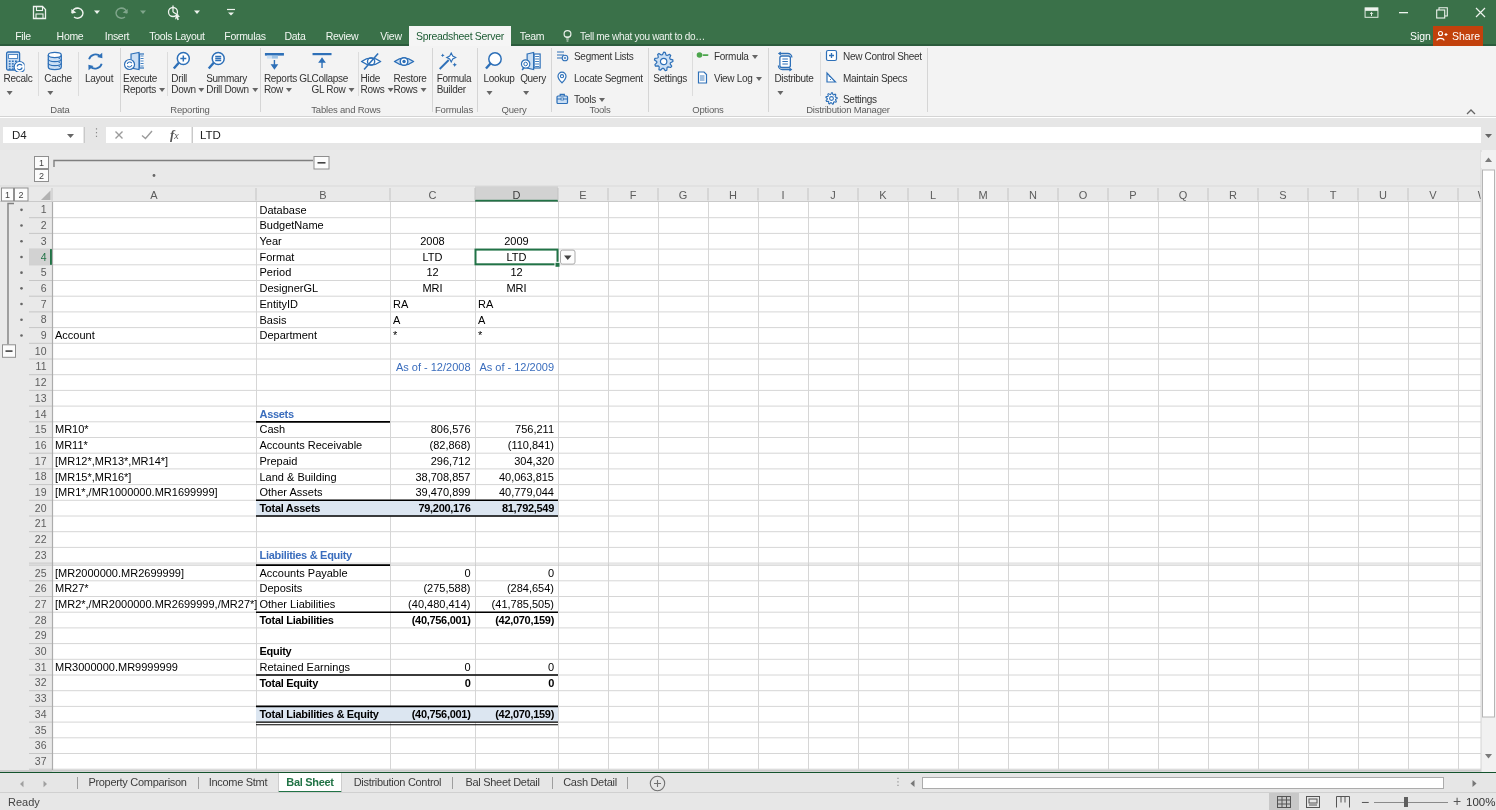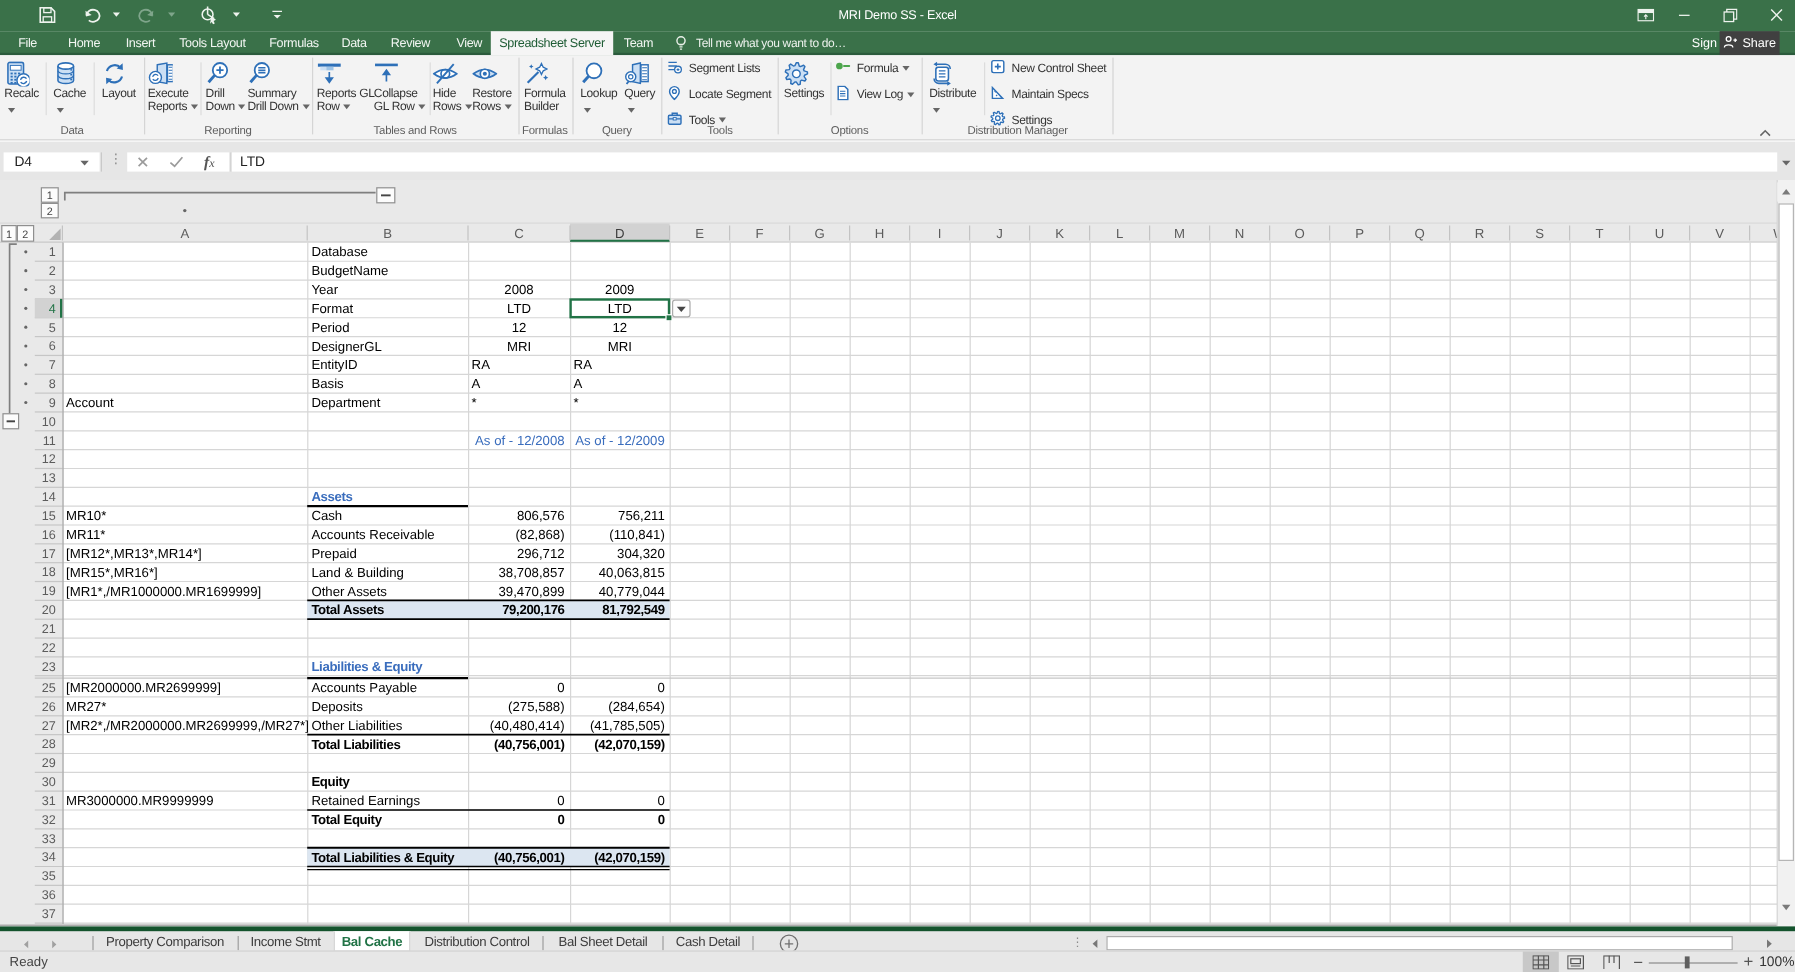--- a/index.html
+++ b/index.html
@@ -4,36 +4,36 @@
 * { margin:0; padding:0; box-sizing:border-box; }
 html,body { width:1496px; height:810px; overflow:hidden; }
 body { font-family:"Liberation Sans", sans-serif; position:relative; background:#fff; }
 .abs { position:absolute; }
 #titlebar { position:absolute; left:0; top:0; width:1496px; height:26px; background:#3a7149; }
 #titlebar .title { position:absolute; left:0; right:0; top:7px; text-align:center; color:#fff; font-size:10.5px; letter-spacing:-0.2px; }
 #tabrow { position:absolute; left:0; top:26px; width:1496px; height:20px; background:#3a7149;padding-left:44px; }
 .rtab { position:absolute; top:0; height:20px; line-height:20px; text-align:center; color:#f2f6f2; font-size:10.5px; letter-spacing:-0.3px; }
 .rtab.active { background:#f5f5f5; color:#1e5c35; z-index:2; }
 #signin { position:absolute; right:54px; top:4px; color:#fff; font-size:10.5px; }
-#share { position:absolute; right:13px; top:0; width:50px; height:20px; background:#404040; color:#fff; font-size:10.5px; line-height:20px; text-align:center; }
+#share { position:absolute; right:13px; top:0; width:50px; height:20px; background:#c2410c; color:#fff; font-size:10.5px; line-height:20px; text-align:center; }
 #ribbon { position:absolute; left:0; top:46px; width:1496px; height:71px; background:#f3f3f3; border-bottom:1px solid #d4d4d4; }
 .bb { position:absolute; top:0; transform:translateX(-50%); text-align:left; }
 .bi { height:28px; padding-top:5px; }
 .bl { font-size:10px; color:#333; line-height:10.5px; letter-spacing:-0.3px; white-space:nowrap; }
 .dd { display:inline-block; width:0; height:0; border-left:3.5px solid transparent; border-right:3.5px solid transparent; border-top:4px solid #666; margin-left:3px; vertical-align:1px; }
 .ddrow { margin-top:3px; }
 .sb { position:absolute; height:18px; font-size:10px; color:#333; white-space:nowrap; letter-spacing:-0.3px; }
 .sb svg { vertical-align:-2px; margin-right:5px; }
 .bsep { position:absolute; top:6px; height:44px; width:1px; background:#dcdcdc; }
 .gsep { position:absolute; top:2px; height:64px; width:1px; background:#d5d5d5; }
 .glabel { position:absolute; top:58px; text-align:center; font-size:9.5px; color:#5e5e5e; letter-spacing:-0.2px; }
 #fbar { position:absolute; left:0; top:118px; width:1496px; height:32px; background:#e6e6e6;padding-left:43px; }
 #fbar .wb { position:absolute; top:9px; height:16px; background:#fff; }
 #sheetarea { position:absolute; left:0; top:150px; }
-#tabbar { position:absolute; left:0; top:772px; width:1496px; height:20px; background:#e6e6e6; border-top:4px solid #14532d; font-size:11px; }
+#tabbar { position:absolute; left:0; top:772px; width:1496px; height:20px; background:#e6e6e6; border-top:1px solid #14532d; font-size:11px; }
 .stab { position:absolute; top:0; height:20px; line-height:19px; text-align:center; color:#3c3c3c; letter-spacing:-0.3px; }
 .stab.active { background:#fff; color:#217346; font-weight:bold; border-bottom:2.5px solid #217346; border-left:1px solid #cdcdcd; border-right:1px solid #cdcdcd; }
 .tsep { position:absolute; top:4px; height:12px; width:1px; background:#9e9e9e; }
 #statusbar { position:absolute; left:0; top:792px; width:1496px; height:18px; background:#e7e7e7; border-top:1px solid #d0d0d0; }
 text { font-family:"Liberation Sans", sans-serif; }
 </style></head>
 <body>
 <div id="titlebar">
 
 <svg class="abs" style="left:32px;top:5px" width="15" height="15" viewBox="0 0 15 15">
@@ -62,21 +62,20 @@
       <path d="M11 10 l4 2.5 -2 1 1 2 -1.5 0.8 -1 -2 -1.5 1.5 Z" fill="#eef3ee"></path>
     </svg>
 <svg class="abs" style="left:193px;top:9px" width="8" height="6" viewBox="0 0 8 6">
       <path d="M1 1.5 L7 1.5 L4 5 Z" fill="#eef3ee"></path>
     </svg>
 <svg class="abs" style="left:225px;top:6px" width="12" height="12" viewBox="0 0 12 12">
       <path d="M2 3.5 h8" stroke="#eef3ee" stroke-width="1.2"></path>
       <path d="M3 6.5 L9 6.5 L6 9.5 Z" fill="#eef3ee"></path>
     </svg>
 
-<div class="title">MRI Demo SS - Excel</div>
 
 <svg class="abs" style="left:1364px;top:7px" width="15" height="12" viewBox="0 0 17 14">
       <rect x="1" y="1" width="15" height="11" fill="none" stroke="#eef3ee" stroke-width="1.1"></rect>
       <rect x="1" y="1" width="15" height="3.5" fill="#eef3ee"></rect>
       <path d="M8.5 10.5 L8.5 6.5 M6.8 8 L8.5 6.3 L10.2 8" stroke="#eef3ee" stroke-width="1.1" fill="none"></path>
     </svg>
 <svg class="abs" style="left:1399px;top:12px" width="10" height="2" viewBox="0 0 10 2">
       <rect width="9" height="1.3" fill="#eef3ee"></rect>
     </svg>
 <svg class="abs" style="left:1436px;top:7px" width="12" height="12" viewBox="0 0 12 12">
@@ -708,21 +707,21 @@
 <svg class="abs" style="left:18px;top:7px" width="8" height="8" viewBox="0 0 8 8">
       <path d="M5.5 0.8 L2 4 L5.5 7.2 Z" fill="#a0a0a0"></path>
     </svg>
 <svg class="abs" style="left:41px;top:7px" width="8" height="8" viewBox="0 0 8 8">
       <path d="M2.5 0.8 L6 4 L2.5 7.2 Z" fill="#a0a0a0"></path>
     </svg>
 <span class="tsep" style="left:77px"></span>
 <span class="stab" style="left:77px;width:121px">Property Comparison</span>
 <span class="tsep" style="left:198px"></span>
 <span class="stab" style="left:199px;width:78px">Income Stmt</span>
-<span class="stab active" style="left:278px;width:64px">Bal Cache</span>
+<span class="stab active" style="left:278px;width:64px">Bal Sheet</span>
 <span class="stab" style="left:343px;width:109px">Distribution Control</span>
 <span class="tsep" style="left:452px"></span>
 <span class="stab" style="left:453px;width:99px">Bal Sheet Detail</span>
 <span class="tsep" style="left:552px"></span>
 <span class="stab" style="left:553px;width:74px">Cash Detail</span>
 <span class="tsep" style="left:627px"></span>
 <svg class="abs" style="left:649px;top:2px" width="17" height="17" viewBox="0 0 17 17">
       <circle cx="8.5" cy="8.5" r="7.2" fill="none" stroke="#717171" stroke-width="1.1"></circle>
       <path d="M8.5 5 v7 M5 8.5 h7" stroke="#717171" stroke-width="1.1"></path>
     </svg>

